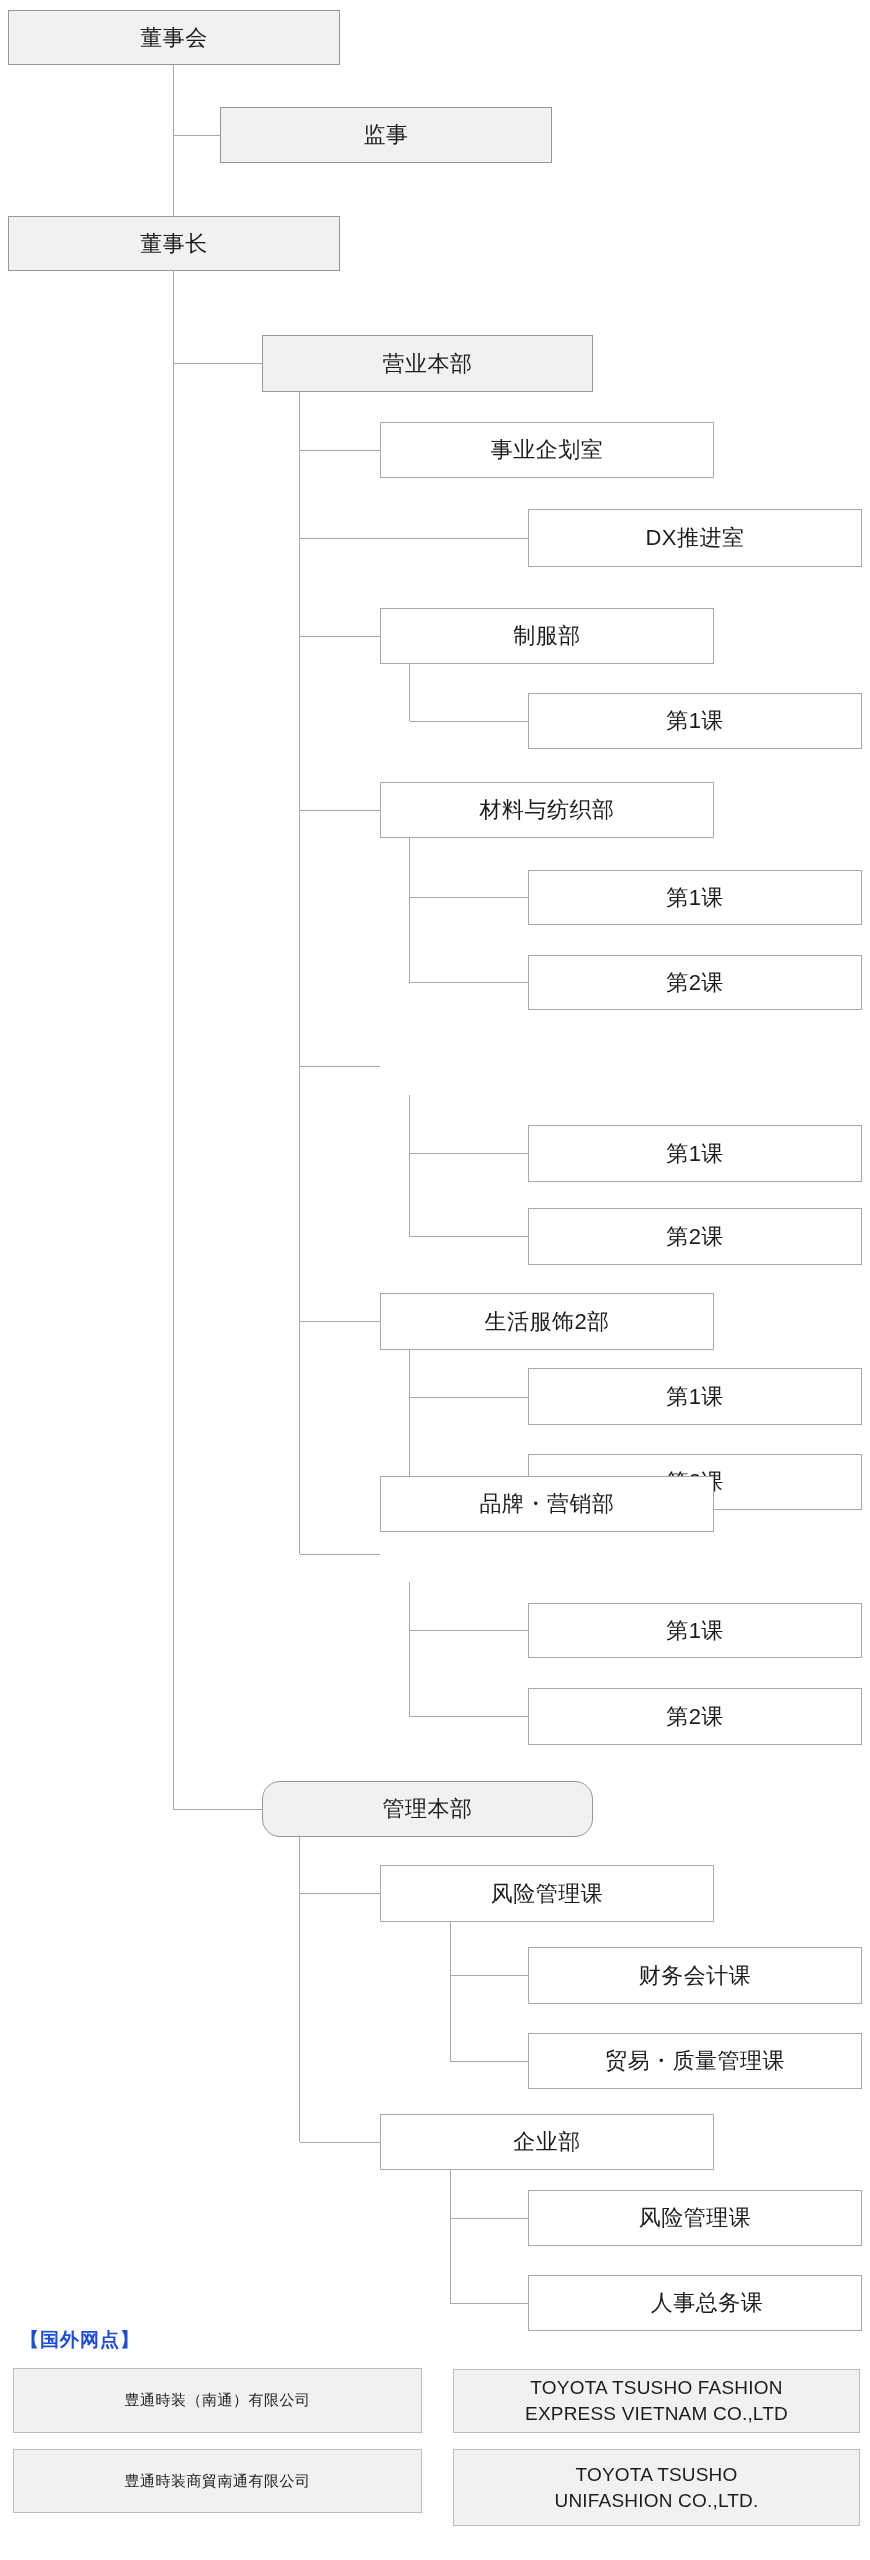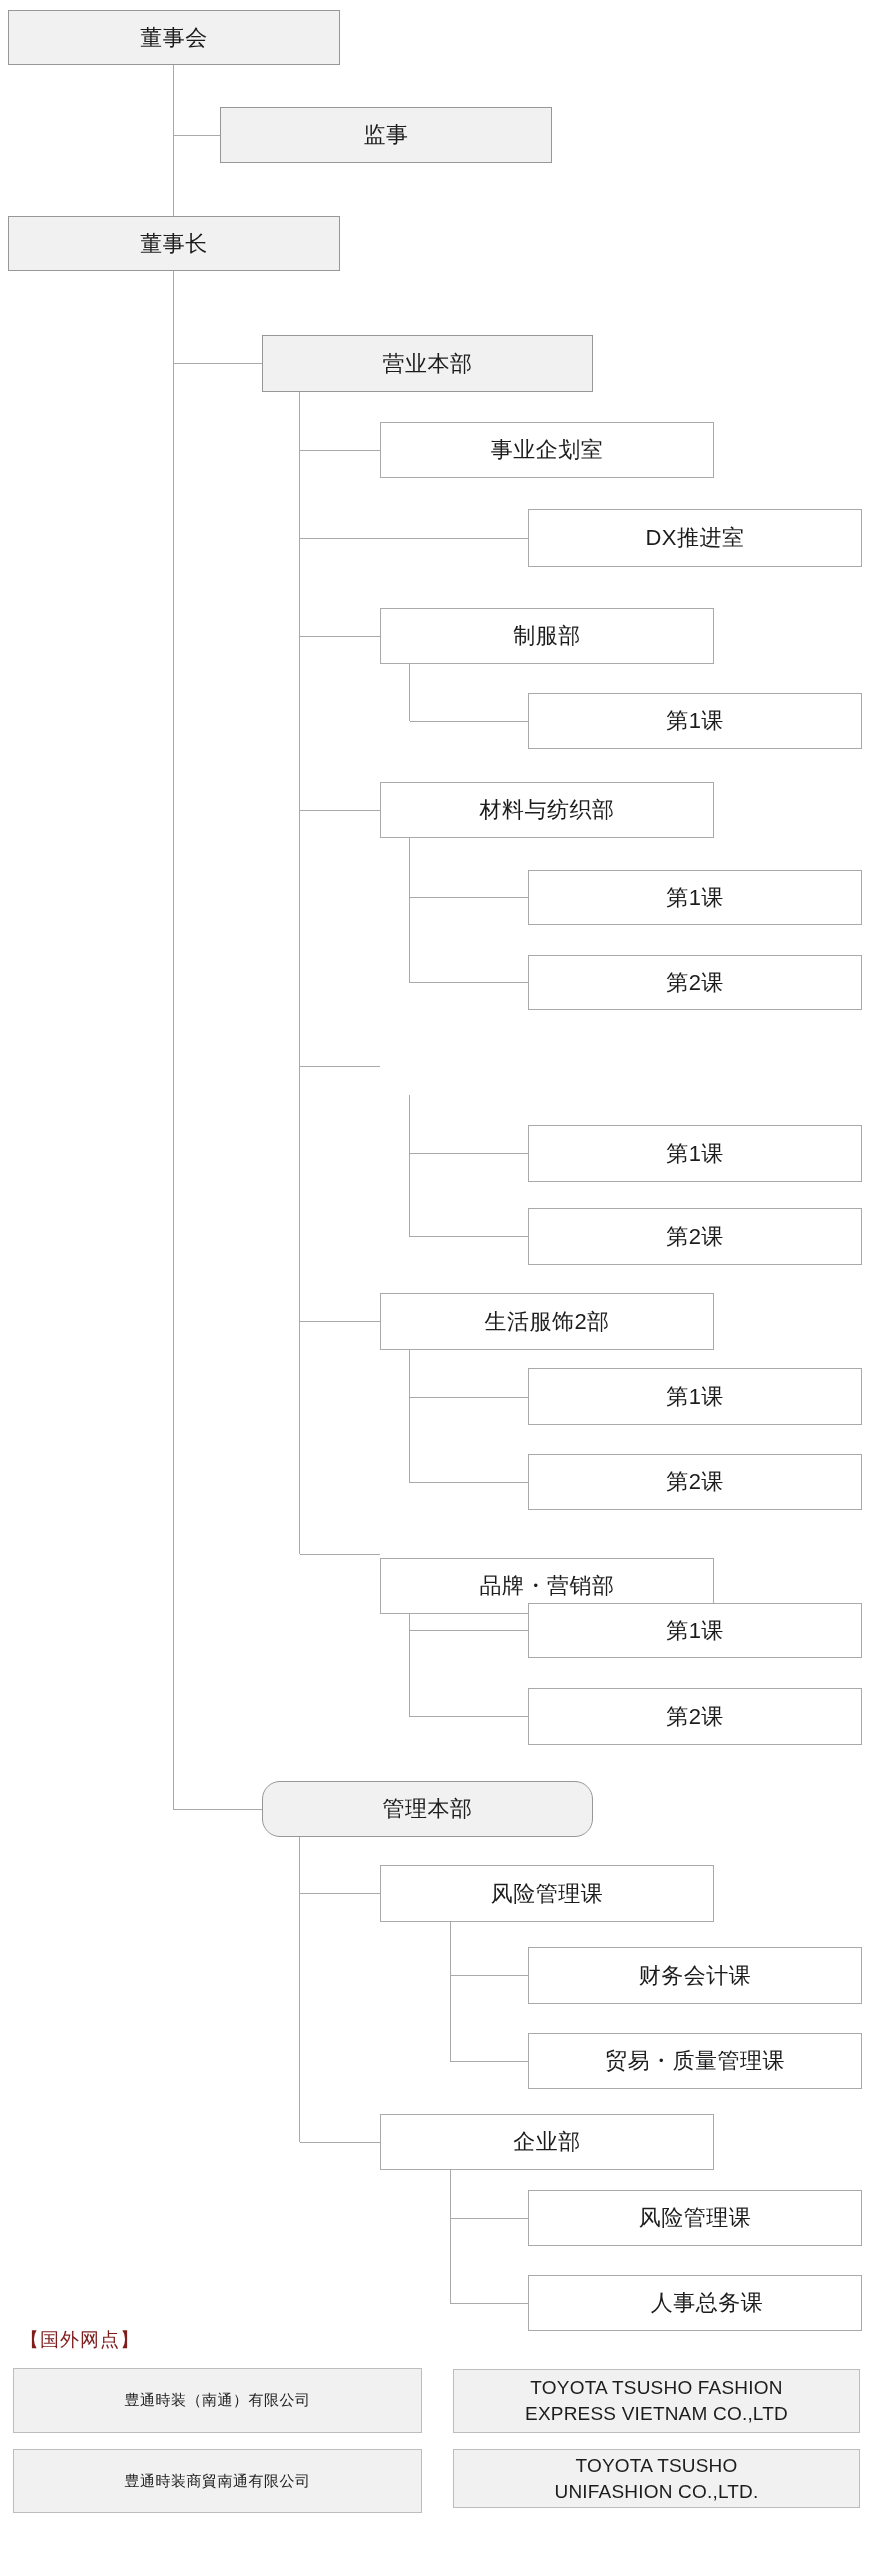--- a/index.html
+++ b/index.html
@@ -8,21 +8,21 @@
     font-family:"Liberation Sans","DejaVu Sans",sans-serif;color:#1c1c1c;overflow:hidden;
   }
   .node{
     position:absolute;display:flex;align-items:center;justify-content:center;
     box-sizing:border-box;background:#ffffff;border:1px solid #a9a9a9;
     font-size:22px;line-height:1;letter-spacing:0.5px;text-align:center;
   }
   .node.hq{background:#f1f1f1;border:1px solid #979797;}
   .line{position:absolute;background:#a9a9a9;}
   .heading{
-    position:absolute;font-size:19px;font-weight:400;letter-spacing:1px;color:#7f1d1d;
+    position:absolute;font-size:19px;font-weight:700;letter-spacing:1px;color:#1d4ed8;
   }
   .company{
     position:absolute;display:flex;flex-direction:column;align-items:center;justify-content:center;
     box-sizing:border-box;background:#f1f1f1;border:1px solid #bdbdbd;
     font-size:15px;letter-spacing:0.5px;text-align:center;
   }
   .company.en{font-size:19px;line-height:1.35;letter-spacing:0.2px;}
 </style>
 </head>
 <body>
@@ -91,21 +91,21 @@
   <div class="node" style="left:528px;top:870px;width:334px;height:55px;">第1课</div>
   <div class="node" style="left:528px;top:955px;width:334px;height:55px;">第2课</div>
 
   <div class="node" style="left:528px;top:1125px;width:334px;height:57px;">第1课</div>
   <div class="node" style="left:528px;top:1208px;width:334px;height:57px;">第2课</div>
 
   <div class="node" style="left:380px;top:1293px;width:334px;height:57px;">生活服饰2部</div>
   <div class="node" style="left:528px;top:1368px;width:334px;height:57px;">第1课</div>
   <div class="node" style="left:528px;top:1454px;width:334px;height:56px;">第2课</div>
 
-  <div class="node" style="left:380px;top:1558px;width:334px;height:56px;">品牌・营销部</div>
+  <div class="node" style="left:380px;top:1476px;width:334px;height:56px;">品牌・营销部</div>
   <div class="node" style="left:528px;top:1603px;width:334px;height:55px;">第1课</div>
   <div class="node" style="left:528px;top:1688px;width:334px;height:57px;">第2课</div>
 
   <div class="node hq" style="left:262px;top:1781px;width:331px;height:56px;border-radius:18px;">管理本部</div>
 
   <div class="node" style="left:380px;top:1865px;width:334px;height:57px;">风险管理课</div>
   <div class="node" style="left:528px;top:1947px;width:334px;height:57px;">财务会计课</div>
   <div class="node" style="left:528px;top:2033px;width:334px;height:56px;">贸易・质量管理课</div>
 
   <div class="node" style="left:380px;top:2114px;width:334px;height:56px;">企业部</div>
@@ -116,18 +116,18 @@
 
   <div class="company" style="left:13px;top:2368px;width:409px;height:65px;">豊通時装（南通）有限公司</div>
 
   <div class="company en" style="left:453px;top:2369px;width:407px;height:64px;">
     <span>TOYOTA TSUSHO FASHION</span>
     <span>EXPRESS VIETNAM CO.,LTD</span>
   </div>
 
   <div class="company" style="left:13px;top:2449px;width:409px;height:64px;">豊通時装商貿南通有限公司</div>
 
-  <div class="company en" style="left:453px;top:2449px;width:407px;height:59px;">
+  <div class="company en" style="left:453px;top:2449px;width:407px;height:77px;">
     <span>TOYOTA TSUSHO</span>
     <span>UNIFASHION CO.,LTD.</span>
   </div>
 
 </div>
 
 </body></html>

